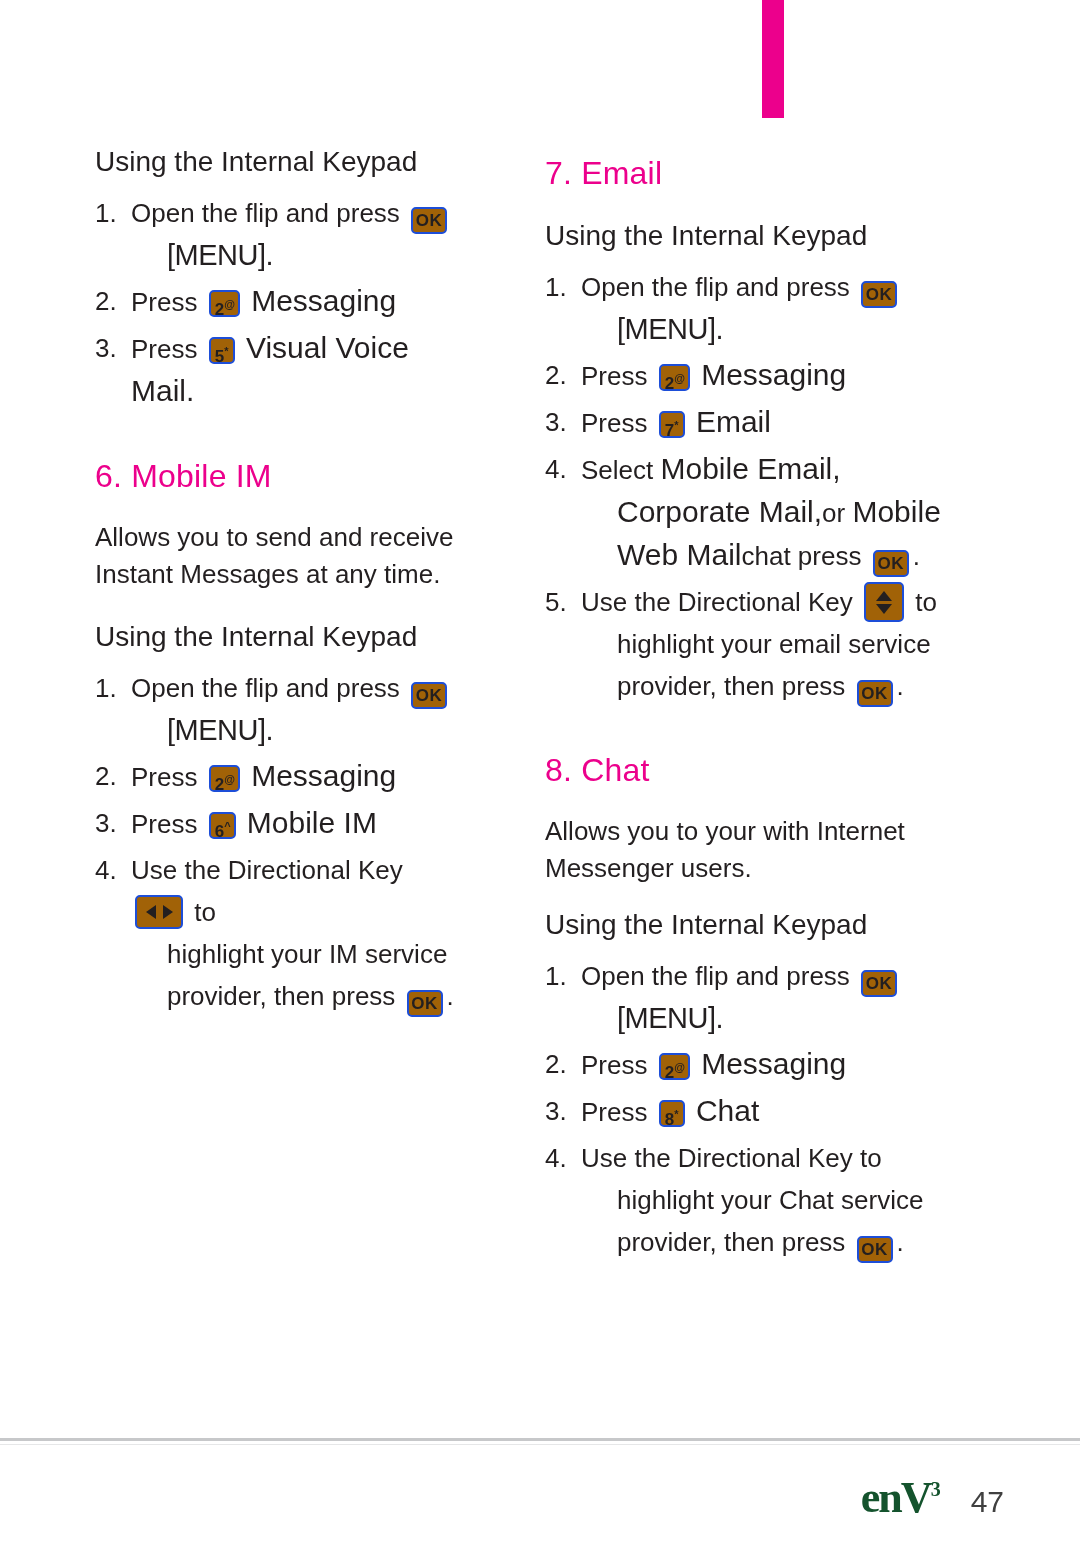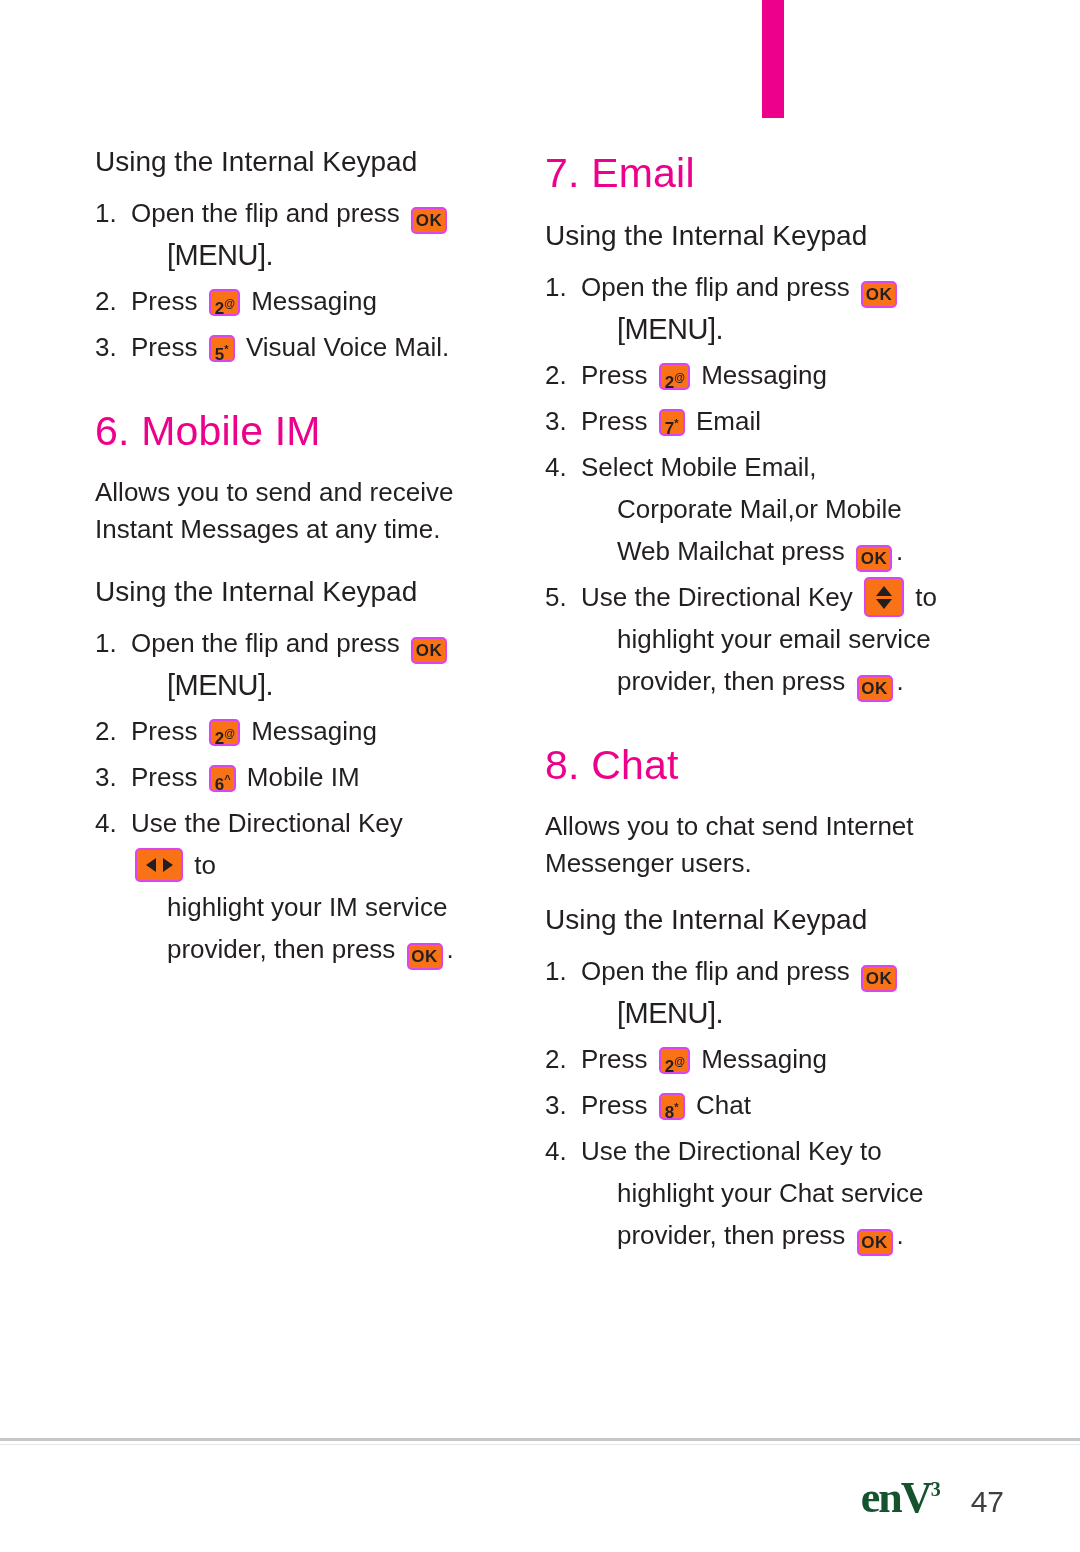--- a/index.html
+++ b/index.html
@@ -44,21 +44,21 @@
     width: 472px;
     padding-left: 95px;
     padding-right: 10px;
   }
   .col-right {
     width: 608px;
     padding-left: 73px;
     padding-right: 70px;
   }
   h1.section {
-    font-size: 41px;
+    font-size: 32px;
     line-height: 50px;
     font-weight: normal;
     color: #ec008c;
     margin: 38px 0 18px 0;
     letter-spacing: 0.2px;
   }
   h1.section.first {
     margin-top: 30px;
   }
   h2.subhead {
@@ -92,23 +92,23 @@
   ol.steps li .num {
     position: absolute;
     left: 0;
     top: 0;
   }
   .keycap {
     display: inline-block;
     position: relative;
     min-width: 26px;
     height: 27px;
-    border: 2px solid #d946ef;
+    border: 2px solid #1d4ed8;
     border-radius: 5px;
-    background: #f97316;
+    background: #a16207;
     vertical-align: -4px;
     margin: 0 4px;
     box-sizing: border-box;
     padding: 0 3px 0 4px;
     line-height: 24px;
     font-size: 17px;
     font-weight: bold;
     color: #231f20;
     text-align: left;
     white-space: nowrap;
@@ -179,21 +179,21 @@
     border-right: 8px solid transparent;
     border-top: 10px solid #231f20;
   }
   .menu-word {
     font-family: "Liberation Sans", sans-serif;
     font-size: 29px;
     letter-spacing: -0.5px;
   }
   .ui-term {
     font-family: "Liberation Sans", sans-serif;
-    font-size: 26px;
+    font-size: 30px;
     letter-spacing: 0px;
   }
   .indent-line {
     display: block;
     padding-left: 36px;
   }
   
   .footer {
     position: absolute;
     left: 0;
@@ -375,21 +375,21 @@
           <span class="indent-line">highlight your email service</span>
           <span class="indent-line">
             <span>provider, then press</span>
             <span class="keycap ok">OK</span><span>.</span>
           </span>
         </li>
       </ol>
 
       <h1 class="section">8. Chat</h1>
 
-      <p class="intro">Allows you to chat send Internet Messenger users.</p>
+      <p class="intro">Allows you to your with Internet Messenger users.</p>
 
       <h2 class="subhead tight">Using the Internal Keypad</h2>
 
       <ol class="steps">
         <li>
           <span class="num">1.</span>
           <span>Open the flip and press</span>
           <span class="keycap ok">OK</span>
           <span class="indent-line menu-word">[MENU].</span>
         </li>

